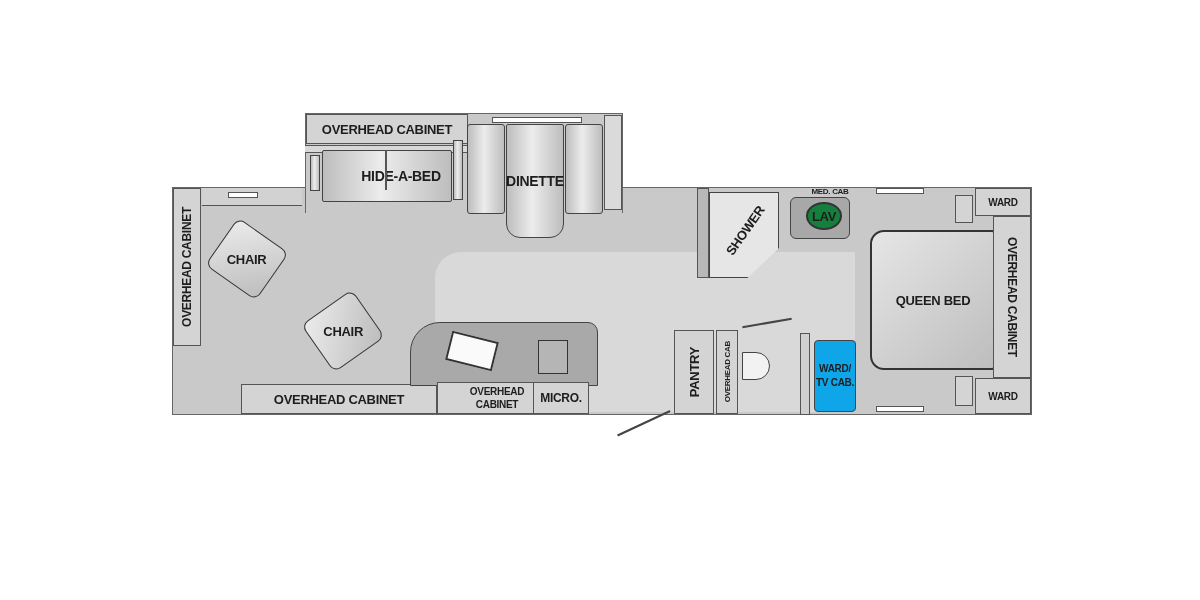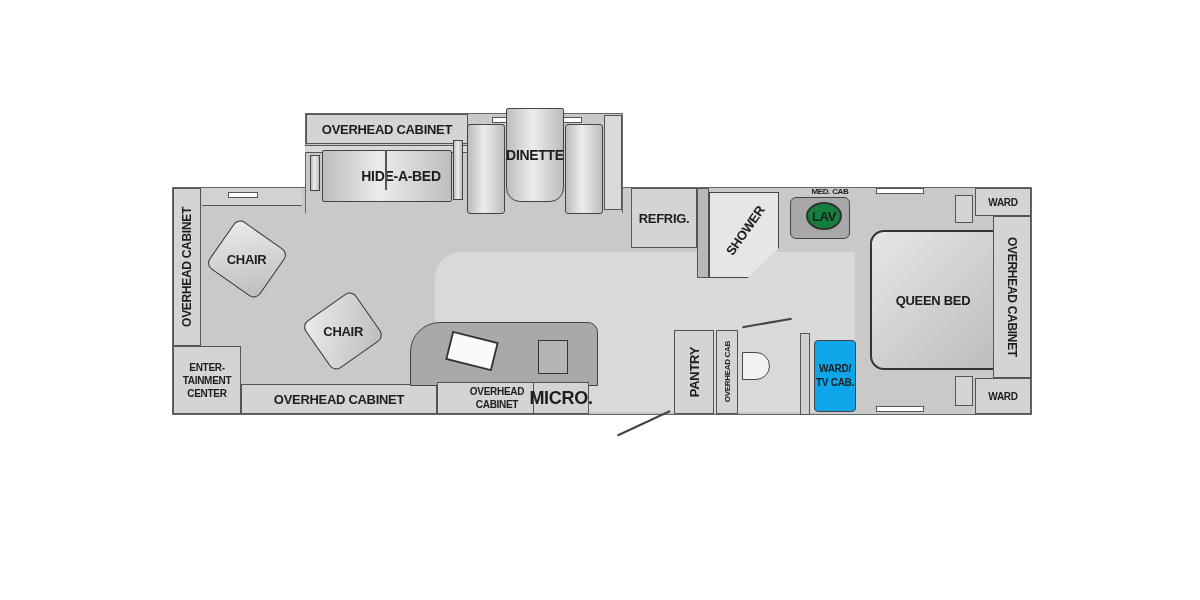--- a/index.html
+++ b/index.html
@@ -38,69 +38,61 @@
 
   <div class="abs seat center" style="left:322px;top:150px;width:130px;height:52px;border-radius:2px;padding-left:28px;">
     <span class="lbl" style="font-size:14px;">HIDE-A-BED</span>
   </div>
   <div class="abs" style="left:385px;top:150px;width:1.5px;height:40px;background:#555;"></div>
   <div class="abs seat" style="left:310px;top:155px;width:10px;height:36px;"></div>
   <div class="abs seat" style="left:453px;top:140px;width:10px;height:60px;"></div>
 
   <div class="abs win" style="left:492px;top:117px;width:90px;height:6px;"></div>
   <div class="abs seat" style="left:467px;top:124px;width:38px;height:90px;border-radius:3px;"></div>
-  <div class="abs seat center" style="left:506px;top:108px;width:58px;height:94px;border-radius:2px 2px 14px 14px;">
+  <div class="abs seat center" style="left:506px;top:124px;width:58px;height:114px;border-radius:2px 2px 14px 14px;">
     <span class="lbl" style="font-size:14px;">DINETTE</span>
   </div>
   <div class="abs seat" style="left:565px;top:124px;width:38px;height:90px;border-radius:3px;"></div>
   <div class="abs" style="left:604px;top:115px;width:18px;height:95px;background:#dadada;border:1.5px solid #555;"></div>
 
   <div class="abs" style="left:202px;top:188px;width:100px;height:18px;background:#d2d2d2;border-bottom:1.5px solid #555;"></div>
   <div class="abs win" style="left:228px;top:192px;width:30px;height:6px;"></div>
 
   <div class="abs cab center" style="left:173px;top:188px;width:28px;height:158px;">
     <span class="lbl vert-up" style="font-size:12px;">OVERHEAD CABINET</span>
   </div>
 
   <div class="abs chair center" style="left:216px;top:230px;width:62px;height:58px;transform:rotate(35deg);">
     <span class="lbl" style="font-size:13px;transform:rotate(-35deg);">CHAIR</span>
   </div>
 
   <div class="abs chair center" style="left:312px;top:302px;width:62px;height:58px;transform:rotate(-35deg);">
     <span class="lbl" style="font-size:13px;transform:rotate(35deg);">CHAIR</span>
   </div>
 
-  <div class="abs cab center" style="left:173px;top:346px;width:68px;height:68px;">
-    <span class="lbl" style="font-size:10px;white-space:pre;line-height:13px;">ENTER-
-TAINMENT
-CENTER</span>
-  </div>
 
   <div class="abs cab center" style="left:241px;top:384px;width:196px;height:30px;">
     <span class="lbl" style="font-size:13px;">OVERHEAD CABINET</span>
   </div>
 
   <div class="abs" style="left:410px;top:322px;width:188px;height:64px;background:#a9a9a9;border:1.5px solid #444;border-radius:30px 10px 0 0;"></div>
   <div class="abs win" style="left:448px;top:336px;width:48px;height:30px;transform:rotate(14deg);background:#fafafa;border:2px solid #333;"></div>
   <div class="abs" style="left:538px;top:340px;width:30px;height:34px;background:#b5b5b5;border:1.5px solid #333;"></div>
 
   <div class="abs cab center" style="left:437px;top:382px;width:120px;height:32px;">
     <span class="lbl" style="font-size:10px;white-space:pre;line-height:13px;">OVERHEAD
 CABINET</span>
   </div>
 
   <div class="abs cab center" style="left:533px;top:382px;width:56px;height:32px;">
-    <span class="lbl" style="font-size:18px;">MICRO.</span>
+    <span class="lbl" style="font-size:12px;">MICRO.</span>
   </div>
 
   <div class="abs" style="left:612px;top:410px;width:58px;height:1.5px;background:#444;transform:rotate(-25deg);transform-origin:right center;"></div>
 
-  <div class="abs cab center" style="left:631px;top:188px;width:66px;height:60px;">
-    <span class="lbl" style="font-size:13px;">REFRIG.</span>
-  </div>
   <div class="abs" style="left:697px;top:188px;width:12px;height:90px;background:#b8b8b8;border:1.5px solid #555;"></div>
 
   <div class="abs" style="left:709px;top:192px;width:70px;height:86px;background:#e6e6e6;border:1.5px solid #444;clip-path:polygon(0 0,100% 0,100% 65%,55% 100%,0 100%);"></div>
   <div class="abs center" style="left:715px;top:210px;width:60px;height:40px;">
     <span class="lbl" style="font-size:13px;transform:rotate(-55deg);">SHOWER</span>
   </div>
 
   <div class="abs center" style="left:806px;top:186px;width:48px;height:10px;">
     <span class="lbl" style="font-size:8px;">MED. CAB</span>
   </div>

